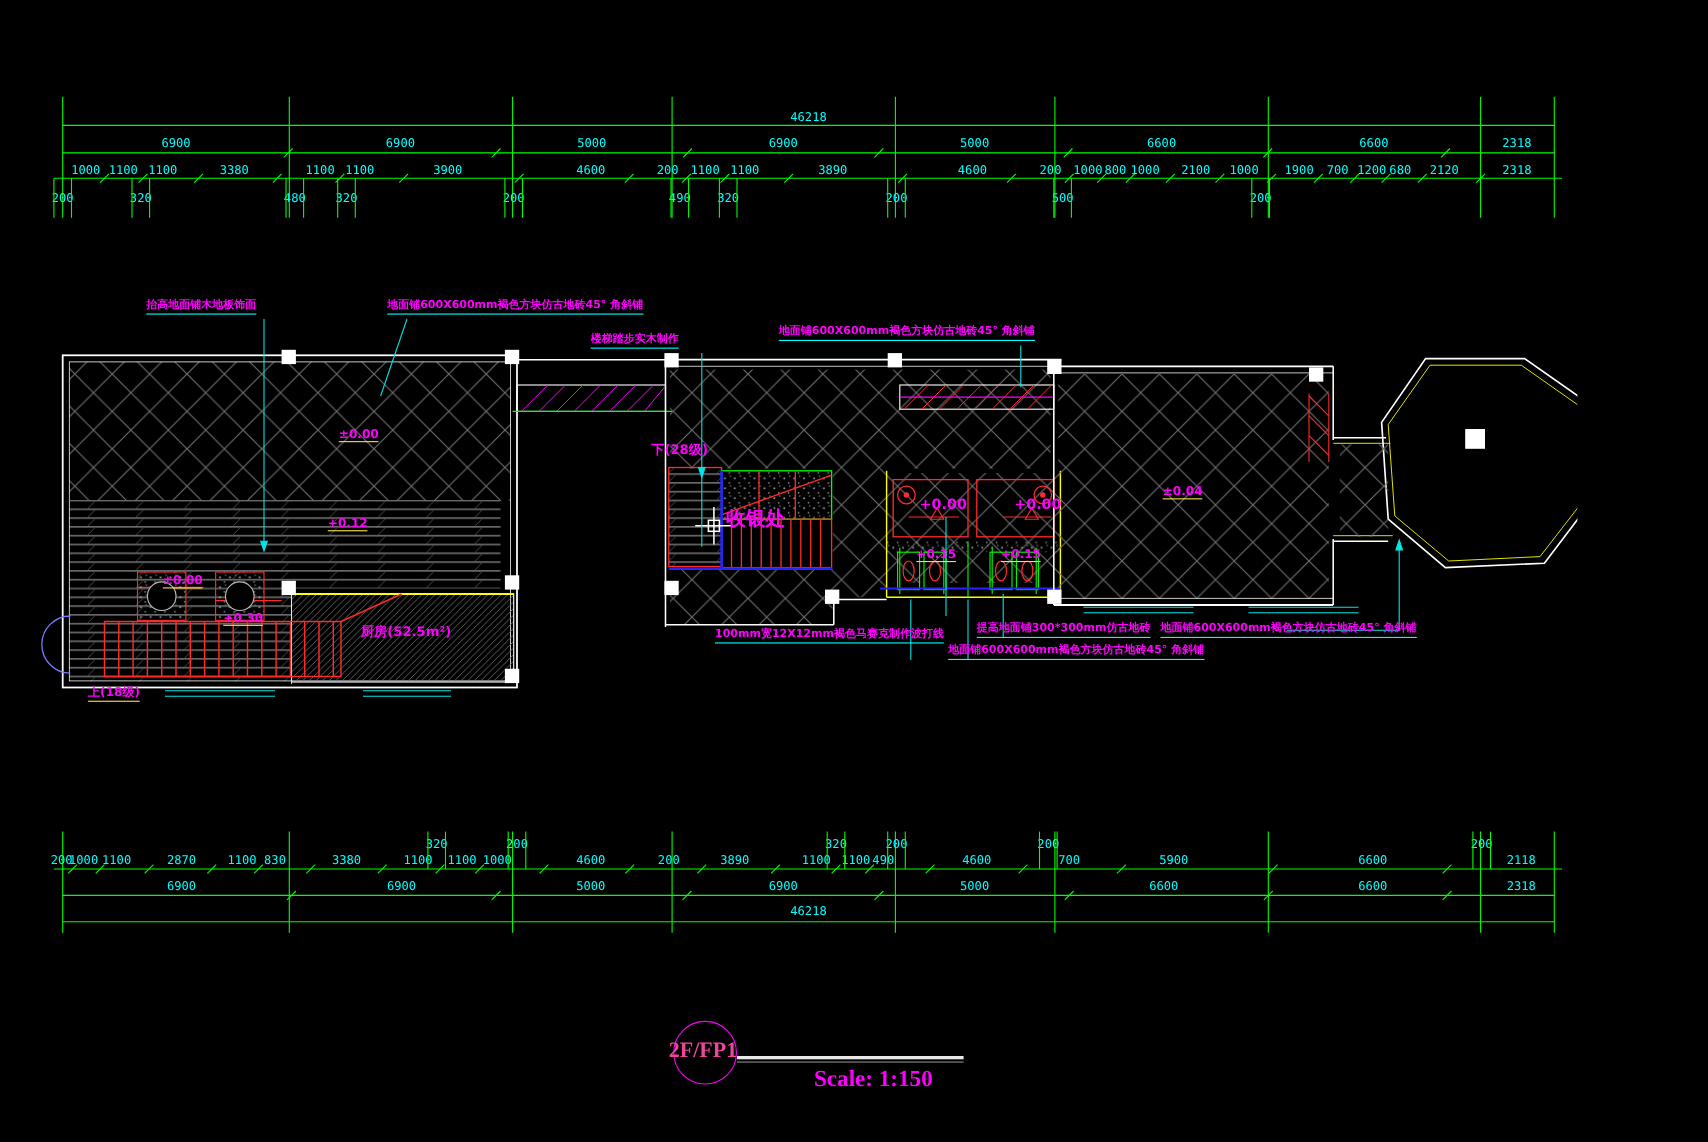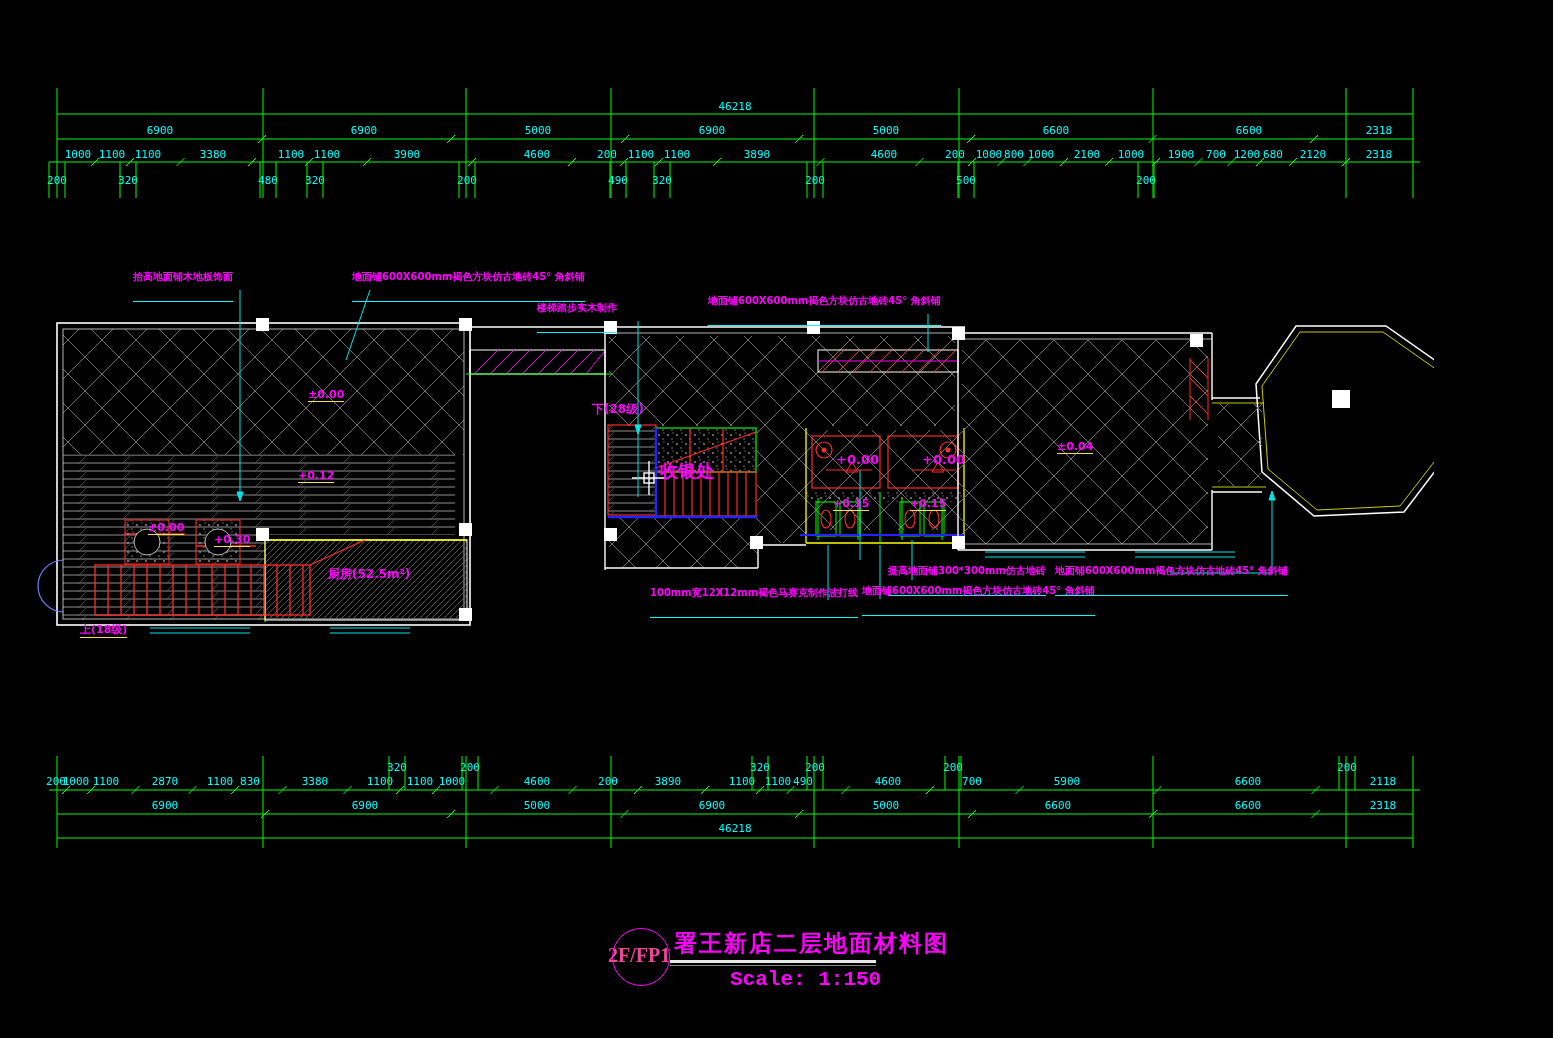--- a/index.html
+++ b/index.html
@@ -1,35 +1,35 @@
 <!DOCTYPE html>
 <html><head>
 <meta charset="utf-8">
 <style>
   html,body{margin:0;padding:0;background:#000;}
   #canvas{position:relative;width:1434px;height:1038px;background:#000;overflow:hidden;
           font-family:"DejaVu Sans Mono",monospace;}
   #plan-svg{position:absolute;left:0;top:0;}
   .sdim{fill:#00ffff;font-family:"DejaVu Sans Mono",monospace;font-size:11px;}
   .lbl{position:absolute;white-space:nowrap;color:#ff00ff;font-family:"DejaVu Sans",sans-serif;}
-  .ann{font-size:10px;border-bottom:1px solid #00ffff;padding-bottom:17px;font-weight:bold;}
+  .ann{font-size:10px;border-bottom:1px solid #00ffff;padding-bottom:1px;font-weight:bold;}
   .plab{font-size:11px;font-weight:bold;}
   .plab.u{border-bottom:1px solid #fde047;}
   
   .tblock{position:absolute;left:600px;top:918px;width:420px;height:80px;}
   .tb-circle{position:absolute;left:12px;top:10px;width:56px;height:56px;border:1.5px solid #ff00ff;
              border-radius:50%;}
   .tb-tag{position:absolute;left:8px;top:26px;color:#ec4899;font-size:20px;font-weight:bold;
           font-family:Liberation Serif, serif;}
   .tb-title{position:absolute;left:74px;top:10px;color:#ff00ff;font-size:23px;font-weight:bold;
             letter-spacing:2px;font-family:"DejaVu Sans",sans-serif;}
   .tb-rule1{position:absolute;left:70px;top:42px;width:206px;height:3px;background:#e8e8e8;}
   .tb-rule2{position:absolute;left:70px;top:47px;width:206px;height:1px;background:#8a8a8a;}
-  .tb-scale{position:absolute;left:130px;top:50px;color:#ff00ff;font-size:21px;font-weight:bold;
-            font-family:Liberation Mono, monospace;}
+  .tb-scale{position:absolute;left:140px;top:50px;color:#ff00ff;font-size:21px;font-weight:bold;
+            font-family:Liberation Serif, serif;}
 </style>
 </head>
 <body>
 
 <div id="canvas">
 
 <svg id="plan-svg" width="1553" height="1038">
   <defs>
     <pattern id="xh" width="34" height="34" patternUnits="userSpaceOnUse">
       <path d="M0,0 L34,34 M34,0 L0,34" stroke="#6f6f6f" stroke-width="1" fill="none"></path>
@@ -512,41 +512,40 @@
         <text x="1494" y="634" text-anchor="middle" class="sdim">100</text>
         <text x="1514" y="634" text-anchor="middle" class="sdim">100</text>
       </g>
 </svg>
 
 <div id="labels">
       <span class="lbl ann" style="left: 133px; top: 270px;">抬高地面铺木地板饰面</span>
       <span class="lbl ann" style="left: 352px; top: 270px;">地面铺600X600mm褐色方块仿古地砖45° 角斜铺</span>
       <span class="lbl ann" style="left: 537px; top: 301px;">楼梯踏步实木制作</span>
       <span class="lbl ann" style="left: 708px; top: 294px;">地面铺600X600mm褐色方块仿古地砖45° 角斜铺</span>
-      <span class="lbl ann" style="left: 650px; top: 586px; text-align: right;">100mm宽12X12mm褐色马赛克制作波打线</span>
+      <span class="lbl ann" style="left: 650px; top: 569px; text-align: right;">100mm宽12X12mm褐色马赛克制作波打线</span>
       <span class="lbl ann" style="left: 888px; top: 564px;">提高地面铺300*300mm仿古地砖</span>
       <span class="lbl ann" style="left: 862px; top: 584px;">地面铺600X600mm褐色方块仿古地砖45° 角斜铺</span>
       <span class="lbl ann" style="left: 1055px; top: 564px;">地面铺600X600mm褐色方块仿古地砖45° 角斜铺</span>
       <span class="lbl plab u" style="left: 308px; top: 388px;">±0.00</span>
       <span class="lbl plab u" style="left: 298px; top: 469px;">+0.12</span>
       <span class="lbl plab u" style="left: 148px; top: 521px;">±0.00</span>
-      <span class="lbl plab u" style="left: 203px; top: 533px; margin-left: 11px;">+0.30</span>
+      <span class="lbl plab u" style="left: 203px; top: 555px;">+0.30</span>
       <span class="lbl plab u" style="left: 80px; top: 586px; margin-top: 36px;">上(18级)</span>
       <span class="lbl plab" style="left: 328px; top: 566px; font-size: 12px;">厨房(52.5m²)</span>
       <span class="lbl plab" style="left: 592px; top: 401px; font-size: 12px;">下(28级)</span>
       <span class="lbl plab" style="left: 660px; top: 459px; font-size: 18px;">收银处</span>
       <span class="lbl plab" style="left: 836px; top: 452px; font-size: 13px;">+0.00</span>
       <span class="lbl plab" style="left: 922px; top: 452px; font-size: 13px;">+0.00</span>
       <span class="lbl plab u" style="left: 833px; top: 497px;">+0.15</span>
       <span class="lbl plab u" style="left: 910px; top: 497px;">+0.15</span>
       <span class="lbl plab u" style="left: 1057px; top: 440px;">±0.04</span>
     </div>
 
 <div class="tblock">
   <div class="tb-circle"></div>
   <div class="tb-tag">2F/FP1</div>
-  <div class="tb-title">署王新店二层地面材料图</div>
   <div class="tb-rule1"></div>
   <div class="tb-rule2"></div>
   <div class="tb-scale">Scale: 1:150</div>
 </div>
 
 </div>
 
 </body></html>

